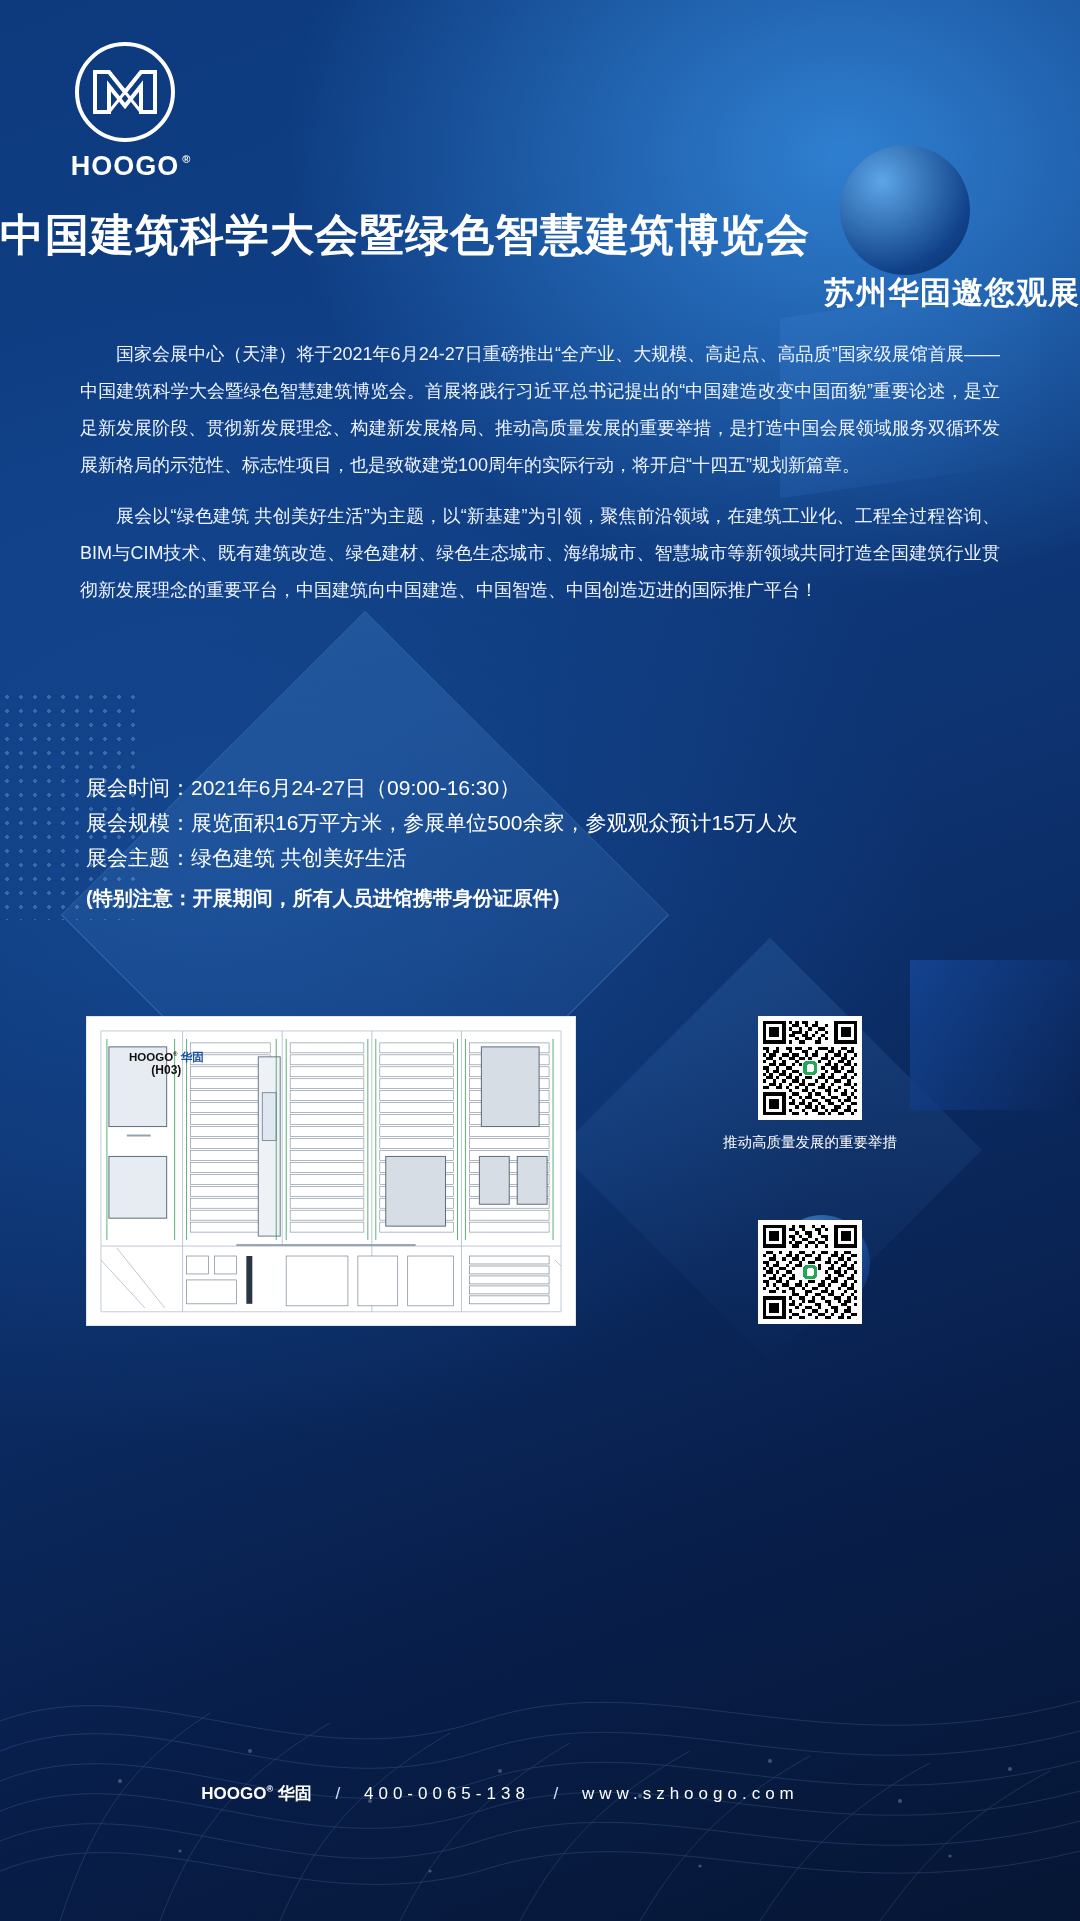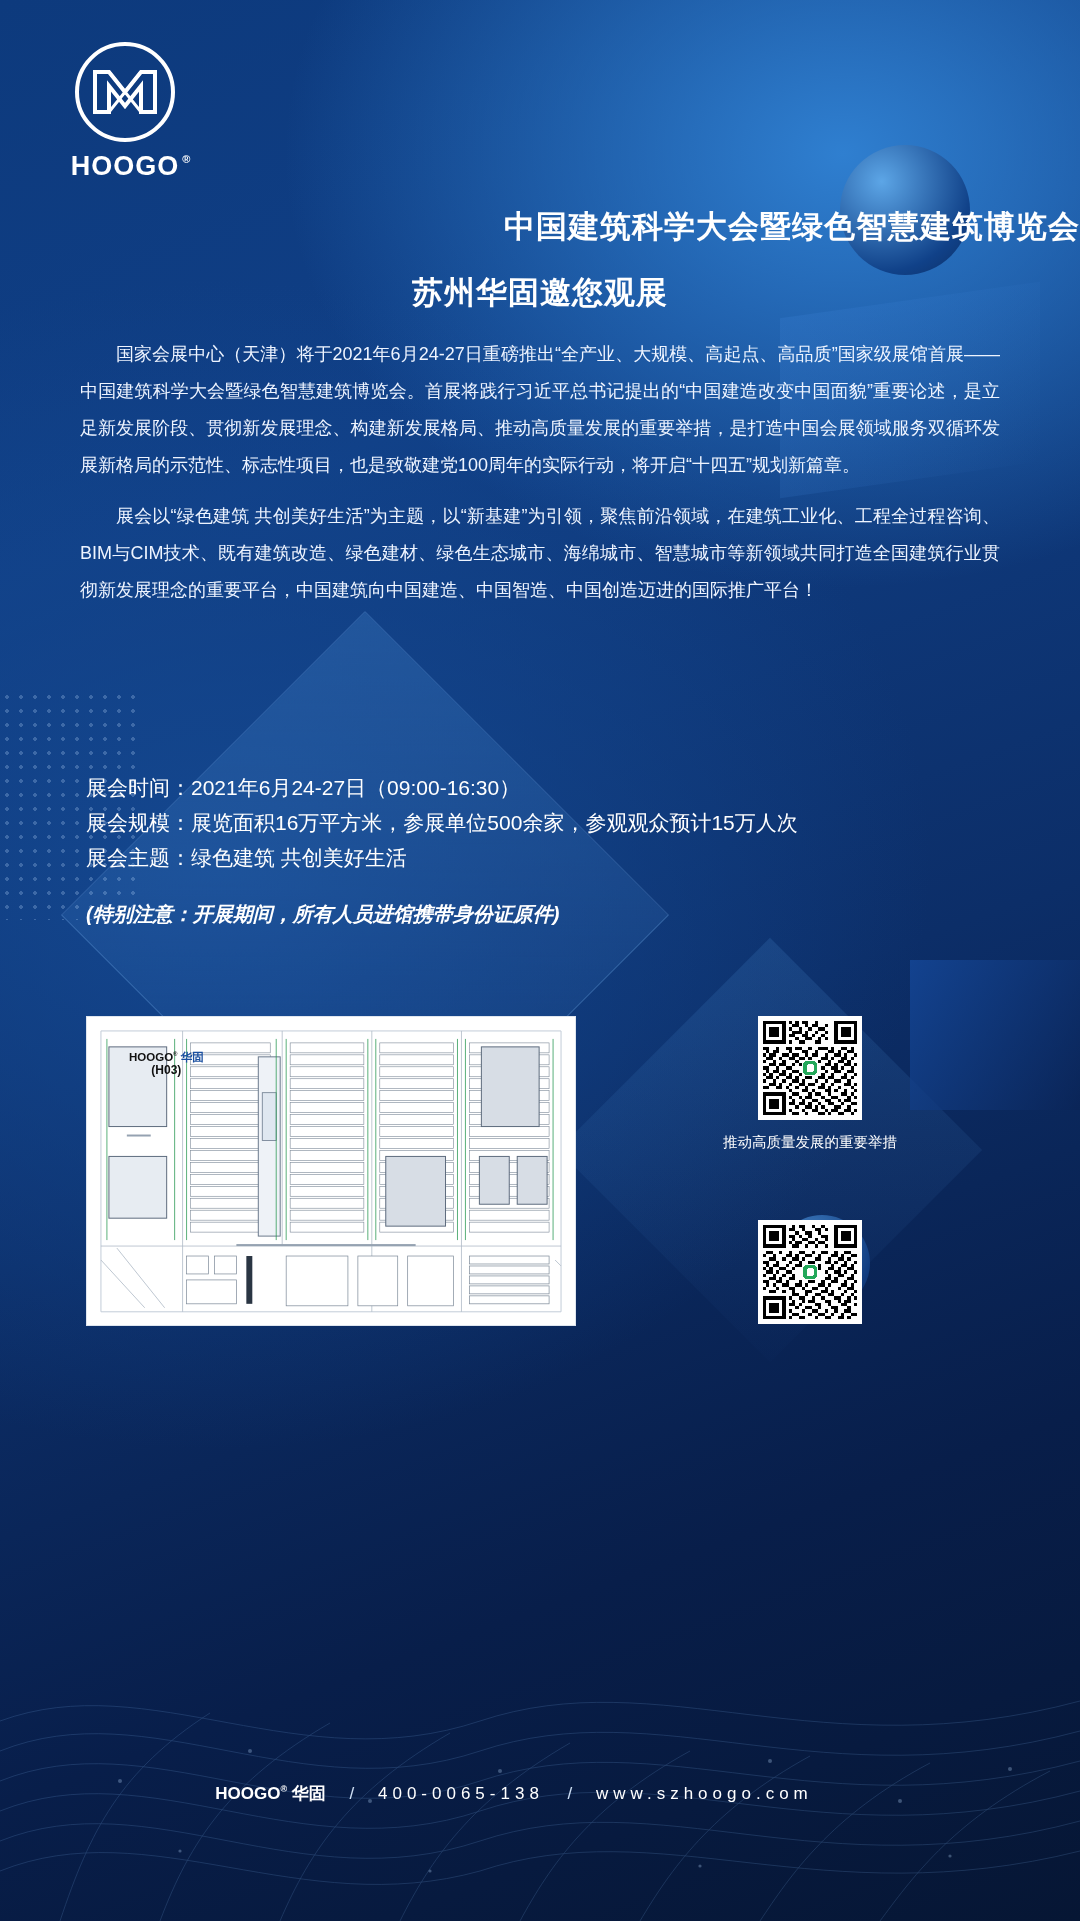--- a/index.html
+++ b/index.html
@@ -67,40 +67,40 @@
     display: flex; align-items: center; justify-content: center;
   }
   .logo-word {
     margin-top: 9px; color: #fff; font-weight: bold; font-size: 27px;
     letter-spacing: 1px; position: relative; display: inline-block;
   }
   .logo-word sup { font-size: 11px; position: absolute; top: 2px; right: -12px; }
 
   
   .title {
-    position: absolute; left: 0; top: 206px; width: 1080px; text-align: right;
-    color: #ffffff; font-size: 31px; font-weight: bold; letter-spacing: 1px;
+    position: absolute; left: 0; top: 206px; width: 1080px; text-align: left;
+    color: #ffffff; font-size: 44px; font-weight: bold; letter-spacing: 1px;
   }
   .subtitle {
-    position: absolute; left: 0; top: 272px; width: 1080px; text-align: center;
+    position: absolute; left: 0; top: 272px; width: 1080px; text-align: right;
     color: #ffffff; font-size: 31px; font-weight: bold; letter-spacing: 1px;
   }
 
   
   .body-wrap { position: absolute; left: 80px; top: 336px; width: 920px; }
   .para {
     color: #eef4ff; font-size: 18px; line-height: 37px;
     text-align: justify; text-indent: 2em; margin-bottom: 14px;
   }
 
   
   .info { position: absolute; left: 86px; top: 770px; width: 900px; color: #ffffff; }
   .info .row { font-size: 21px; line-height: 35px; }
   .info .row b { font-weight: bold; }
-  .info .note { font-size: 20px; font-weight: bold; margin-top: 26px; font-style: italic; }
+  .info .note { font-size: 20px; font-weight: bold; margin-top: 10px; }
 
   
   .floorplan {
     position: absolute; left: 86px; top: 1016px; width: 490px; height: 310px;
     background: #fdfdfd; border: 1px solid #dfe6ef; overflow: hidden;
   }
   .fp-canvas { position: absolute; inset: 0; }
   .fp-label {
     position: absolute; left: 42px; top: 34px; text-align: center; line-height: 1.15;
   }
@@ -122,21 +122,21 @@
   .qr-cap .brandline sup { font-size: 8px; }
   .qr-group2 { margin-top: 66px; }
 
   
   .footer-slogan {
     position: absolute; left: 0; top: 1722px; width: 1080px; text-align: center;
     color: #ffffff; font-size: 33px; font-weight: bold; letter-spacing: 9px;
   }
   .footer-slogan .gap { display: inline-block; width: 42px; }
   .footer-line {
-    position: absolute; left: 16px; top: 1782px; width: 996px; text-align: center;
+    position: absolute; left: 2px; top: 1782px; width: 996px; text-align: center;
     color: #ffffff; font-size: 17px; letter-spacing: 5px;
   }
   .footer-line .brand { font-weight: bold; letter-spacing: 0px; }
   .footer-line .brand sup { font-size: 9px; }
   .footer-line .sep { color: #cfe0f5; margin: 0 14px; letter-spacing: 0; }
 </style>
 </head>
 <body>
 
 <div id="poster">

